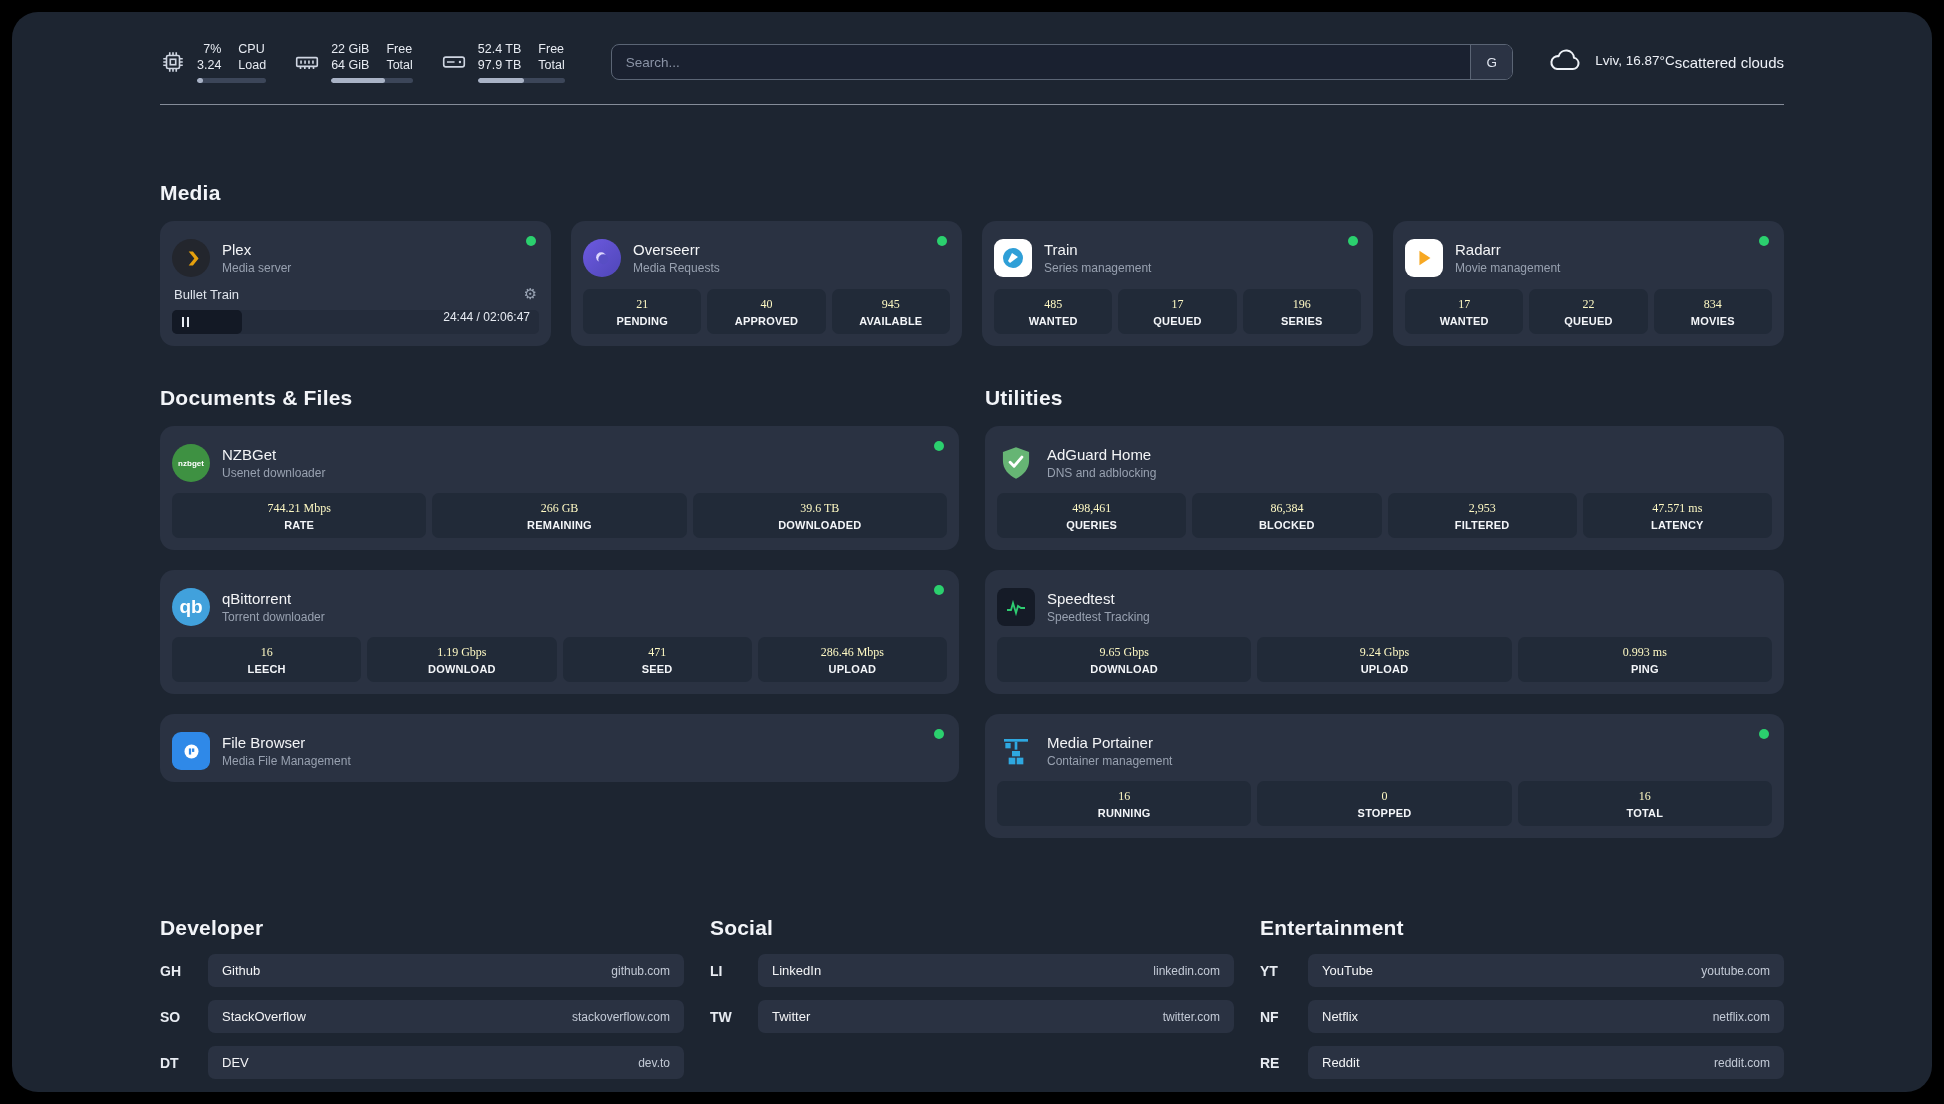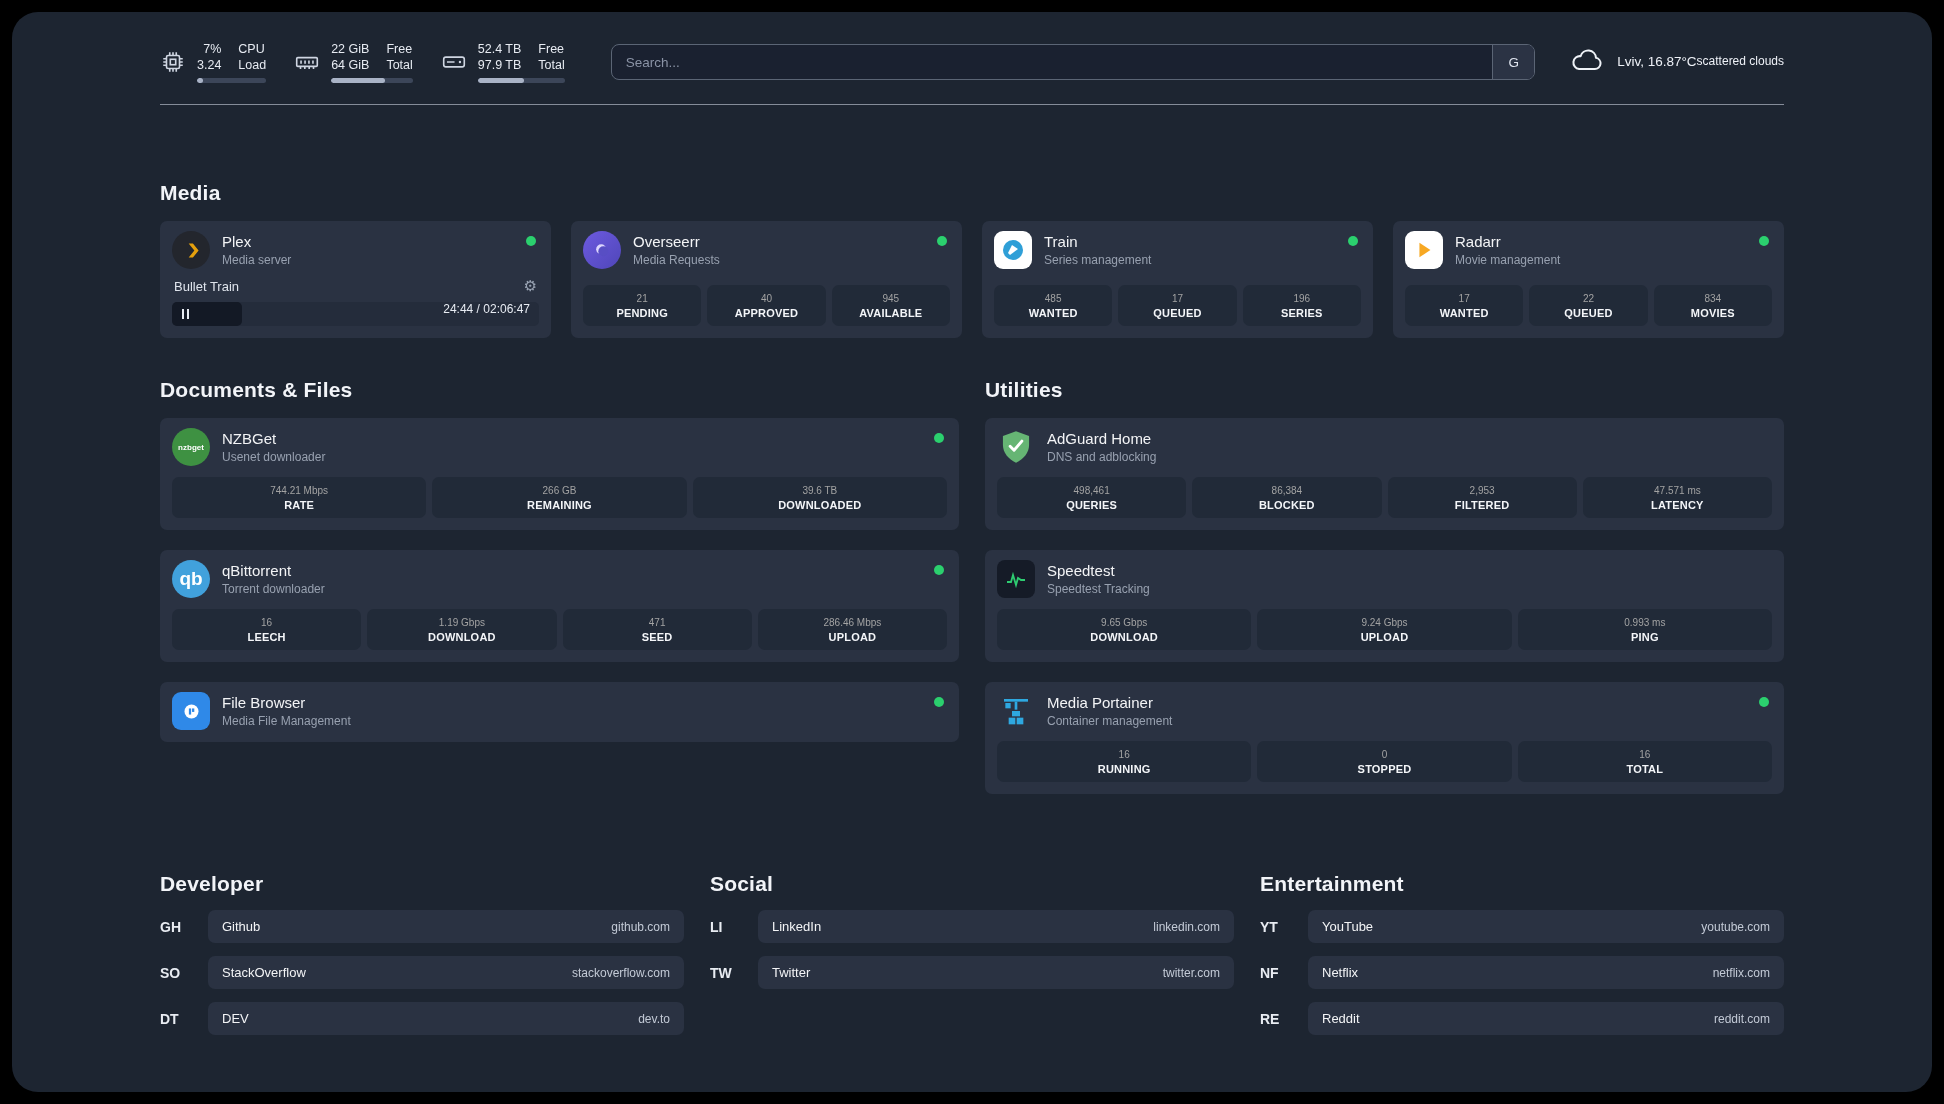--- a/index.html
+++ b/index.html
@@ -33,41 +33,41 @@
                border:1px solid #5b6575; border-radius:8px; background:#1a2130; overflow:hidden; }
   .search-input { flex:1; background:transparent; border:0; outline:none; padding:0 14px;
                   color:#e5e9f0; font-size:13.5px; font-family:"Liberation Sans",sans-serif; }
   .search-input::placeholder { color:#8a93a5; }
   .search-btn { width:42px; background:#2b3344; border:0; border-left:1px solid #5b6575;
                 color:#dfe4ee; font-size:13.5px; cursor:pointer; font-family:"Liberation Sans",sans-serif; }
 
   .weather { display:flex; align-items:center; gap:12px; }
   .weather-text { display:flex; flex-direction:row; line-height:1.4; color:#eef1f7; }
   .weather-loc { font-size:13.5px; }
-  .weather-cond { font-size:12px; }
+  .weather-cond { font-size:15px; }
 
   .divider { border:0; border-top:1px solid rgba(218,226,238,.55); margin:18px 0 0; }
 
   
   .section-title { font-size:21px; font-weight:600; color:#f2f4f8; margin:0 0 14px; letter-spacing:.2px; }
   .section-media { margin-top:76px; }
   .media-grid { display:grid; grid-template-columns:repeat(4,1fr); gap:20px; margin-top:16px; }
 
-  .card { background:#2a3242; border-radius:7px; padding:10px 12px 12px; position:relative;
+  .card { background:#2a3242; border-radius:14px; padding:18px 12px 12px; position:relative;
           display:flex; flex-direction:column; justify-content:space-between; }
   .app-header { display:flex; align-items:center; gap:12px; }
   .app-icon { width:38px; height:38px; flex:none; display:flex; align-items:center; justify-content:center; }
   .app-name { font-size:15px; font-weight:500; color:#f3f4f6; }
   .app-sub { font-size:12px; color:#98a1b0; margin-top:3px; }
   .status-dot { position:absolute; top:15px; right:15px; width:10px; height:10px;
                 border-radius:50%; background:#2bd06e; }
 
   .stats-row { display:flex; gap:6px; margin-top:11px; }
   .stat-box { flex:1; background:#212a38; border-radius:7px; text-align:center; padding:8px 4px 7px; }
-  .stat-value { font-size:10px; color:#a3a3a3; }
+  .stat-value { font-size:12px; color:#fef9c3;font-family:Liberation Serif, serif; }
   .stat-label { font-size:11px; font-weight:700; color:#f4f6f9; margin-top:3px; letter-spacing:.2px; }
 
   
   .player { margin-top:8px; }
   .player-top { display:flex; justify-content:space-between; align-items:center;
                 font-size:13px; color:#dfe4ec; padding:0 2px 7px; }
   .gear-icon { color:#99a3b3; font-size:15px; cursor:pointer; }
   .player-bar { position:relative; height:24px; background:#242c3b; border-radius:5px; }
   .player-fill { position:absolute; top:0; bottom:0; left:0; background:#131925; border-radius:5px; }
   .pause-icon { position:absolute; left:10px; top:7px; width:7px; height:10px;

